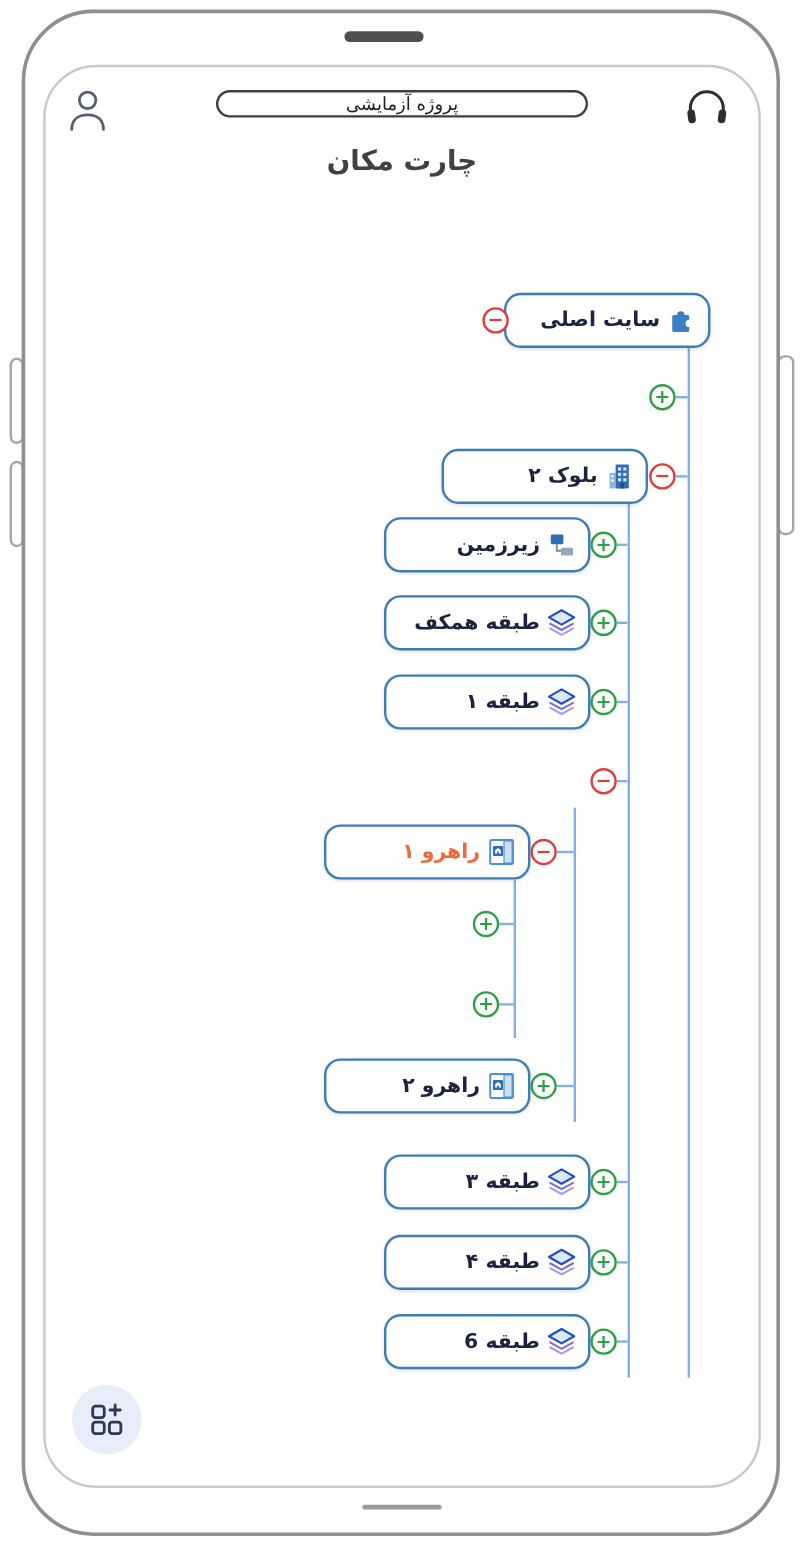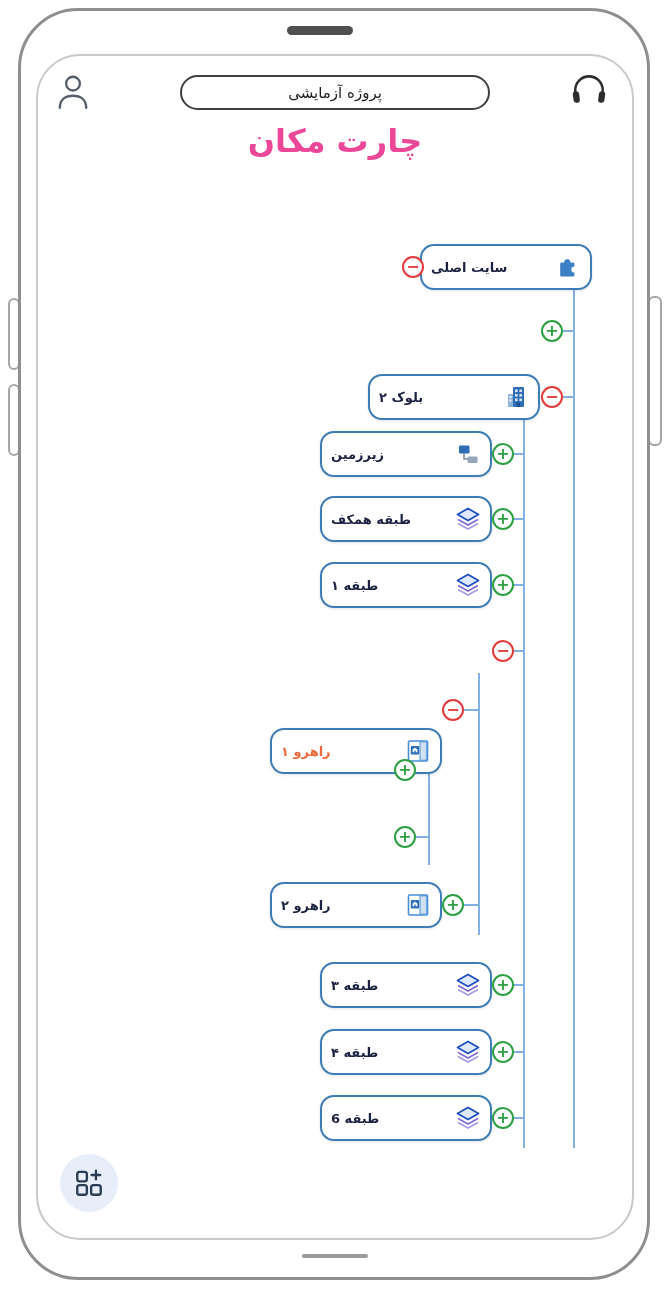--- a/index.html
+++ b/index.html
@@ -12,38 +12,38 @@
            border:3px solid #8f8f8f; border-radius:60px; background:#fff; }
   .speaker { position:absolute; left:287px; top:26px; width:66px; height:9px;
              background:#4f4f4f; border-radius:5px; }
   .screen { position:absolute; left:36px; top:54px; width:598px; height:1186px;
             border:2px solid #c9c9c9; border-radius:44px; background:#fff; }
   .home-bar { position:absolute; left:302px; top:1254px; width:66px; height:4px;
               background:#9a9a9a; border-radius:2px; }
 
   
   .hicon { position:absolute; }
-  .pill { position:absolute; left:180px; top:75px; width:310px; height:35px;
+  .pill { position:absolute; left:180px; top:75px; width:310px; height:23px;
           border:2px solid #3f3f3f; border-radius:18px; background:#fff;
           display:flex; align-items:center; justify-content:center;
           font-size:15px; color:#1e1e1e; direction:rtl; }
   .title { position:absolute; left:0; top:122px; width:670px; text-align:center;
-           font-size:32px; font-weight:600; color:#ec4899; direction:rtl; }
+           font-size:23px; font-weight:600; color:#404040; direction:rtl; }
 
   
   .vline { position:absolute; width:2px; background:#85b1e0; z-index:1; }
   .hline { position:absolute; height:2px; background:#85b1e0; z-index:1; }
 
   
   .node { position:absolute; width:172px; height:46px; background:#fff;
           border:2.5px solid #3e7cb6; border-radius:14px;
           display:flex; align-items:center; direction:rtl; gap:5px;
           padding:0 9px; box-shadow:0 1px 3px rgba(30,60,100,.14); z-index:3; }
   .node .nicon { flex:0 0 auto; width:26px; height:26px; display:flex; }
-  .node .label { flex:1; text-align:left; font-size:13px; font-weight:600;
+  .node .label { flex:1; text-align:right; font-size:17px; font-weight:600;
                  color:#1b2340; direction:rtl; white-space:nowrap; }
   .node.highlight .label { color:#ee6a3d; }
   .ic { width:26px; height:26px; }
 
   .toggle { position:absolute; width:22px; height:22px; border-radius:50%; background:#fff;
             display:flex; align-items:center; justify-content:center;
             font-size:16px; font-weight:700; line-height:1; z-index:4; cursor:pointer; }
   .toggle.plus  { border:2px solid #2da044; color:#2da044; }
   .toggle.minus { border:2px solid #e23b3b; color:#e23b3b; }
 
@@ -218,21 +218,21 @@
     <span class="label">طبقه ۱</span>
   </div>
   <div class="toggle plus" style="left:492px;top:574px">
       <span>+</span>
     </div>
 
   <div class="toggle minus" style="left:492px;top:640px">
       <span>−</span>
     </div>
 
-  <div class="node highlight" style="left:270px;top:728px">
+  <div class="node highlight" style="left:270px;top:687px">
     <span class="nicon">
         <svg class="ic">
           <use href="#ic-door"></use>
         </svg>
       </span>
     <span class="label">راهرو ۱</span>
   </div>
   <div class="toggle minus" style="left:442px;top:699px">
       <span>−</span>
     </div>

